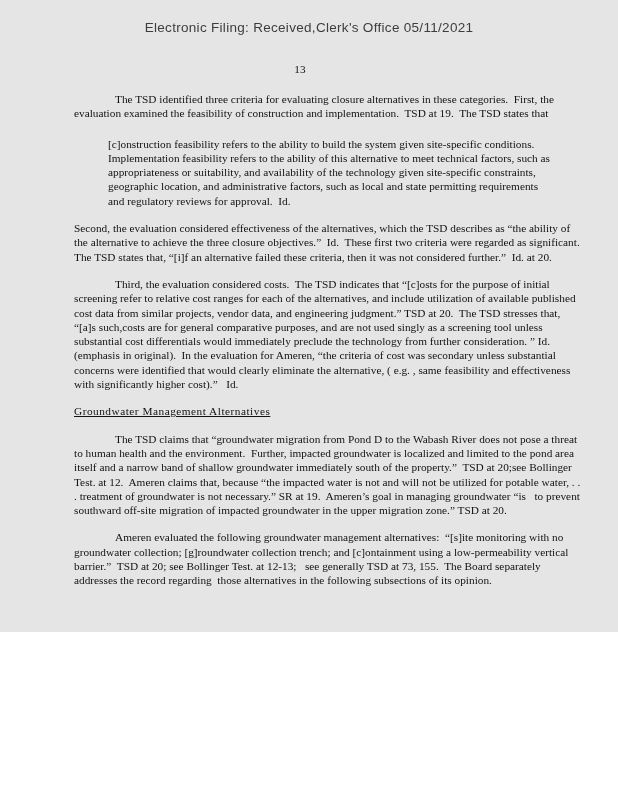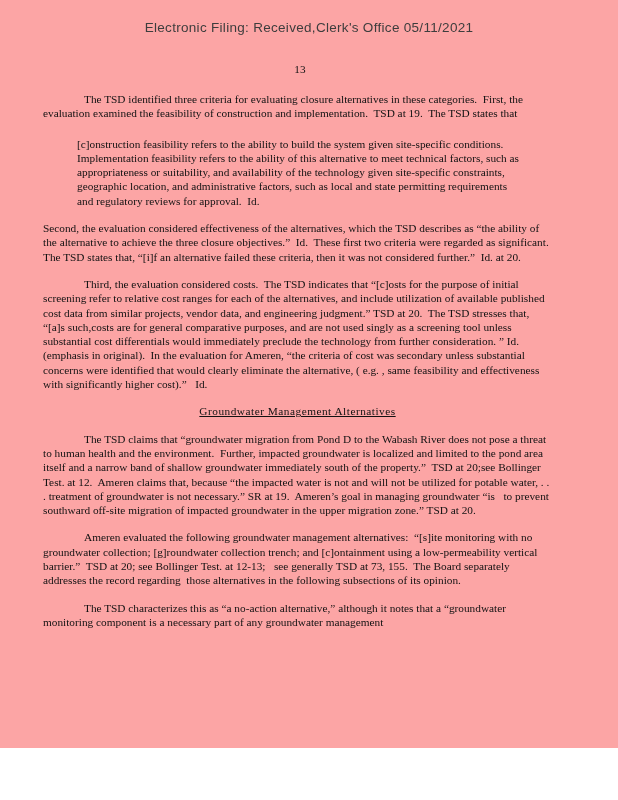--- a/index.html
+++ b/index.html
@@ -3,22 +3,22 @@
 <meta charset="utf-8">
 <style>
   html, body {
     margin: 0;
     padding: 0;
     background: #ffffff;
   }
   .page {
     position: relative;
     width: 618px;
-    height: 748px;
-    background: #fca5a5;
+    height: 632px;
+    background: #e5e5e5;
     overflow: hidden;
     font-family: "Liberation Serif", serif;
     font-size: 11.3px;
     line-height: 14.3px;
     color: #121212;
   }
   
   .header-clip {
     position: absolute;
     top: 21px;
@@ -39,38 +39,38 @@
   }
   .pagenum {
     position: absolute;
     top: 62px;
     left: 0;
     right: 18px;
     text-align: center;
   }
   .content {
     position: absolute;
-    left: 43px;
+    left: 74px;
     top: 92px;
     width: 509px;
   }
   .content p {
     margin: 0 0 13px 0;
     white-space: pre-wrap;
     text-align: left;
   }
   .para-indent {
     text-indent: 41px;
   }
   .block-quote {
     margin: 16px 30px 13px 34px !important;
     font-family: Liberation Serif, serif;
   }
   .heading-center {
-    text-align: center;
+    text-align: left;
     text-decoration: underline;
     letter-spacing: 0.5px;
     margin: 0 0 13px 0;
   }
   .heading-left {
     text-align: left;
     text-decoration: underline;
     letter-spacing: 0.5px;
     margin: 3px 0 13px 0;
   }
@@ -96,16 +96,15 @@
 
     <p class="para-indent">Third, the evaluation considered costs.  The TSD indicates that “[c]osts for the purpose of initial screening refer to relative cost ranges for each of the alternatives, and include utilization of available published cost data from similar projects, vendor data, and engineering judgment.” TSD at 20.  The TSD stresses that, “[a]s such,costs are for general comparative purposes, and are not used singly as a screening tool unless substantial cost differentials would immediately preclude the technology from further consideration. ” Id. (emphasis in original).  In the evaluation for Ameren, “the criteria of cost was secondary unless substantial concerns were identified that would clearly eliminate the alternative, ( e.g. , same feasibility and effectiveness with significantly higher cost).”   Id.</p>
 
     <div class="heading-center">Groundwater Management Alternatives</div>
 
     <p class="para-indent">The TSD claims that “groundwater migration from Pond D to the Wabash River does not pose a threat to human health and the environment.  Further, impacted groundwater is localized and limited to the pond area itself and a narrow band of shallow groundwater immediately south of the property.”  TSD at 20;see Bollinger Test. at 12.  Ameren claims that, because “the impacted water is not and will not be utilized for potable water, . . . treatment of groundwater is not necessary.” SR at 19.  Ameren’s goal in managing groundwater “is   to prevent southward off-site migration of impacted groundwater in the upper migration zone.” TSD at 20.</p>
 
     <p class="para-indent">Ameren evaluated the following groundwater management alternatives:  “[s]ite monitoring with no groundwater collection; [g]roundwater collection trench; and [c]ontainment using a low-permeability vertical barrier.”  TSD at 20; see Bollinger Test. at 12-13;   see generally TSD at 73, 155.  The Board separately addresses the record regarding  those alternatives in the following subsections of its opinion.</p>
 
 
-    <p class="para-indent">The TSD characterizes this as “a no-action alternative,” although it notes that a “groundwater monitoring component is a necessary part of any groundwater management</p>
 
   </div>
 </div>
 
 </body></html>

